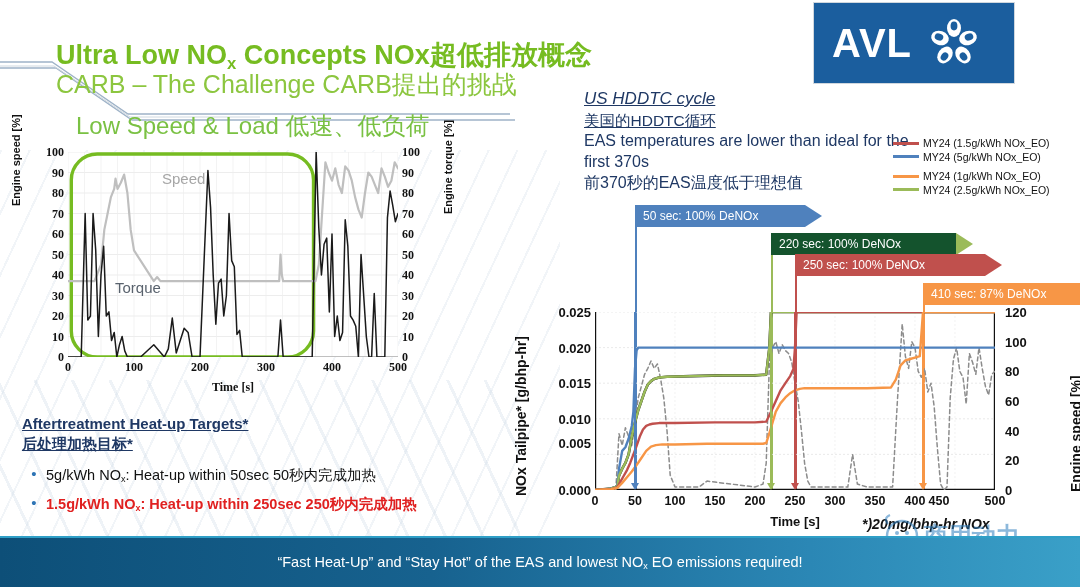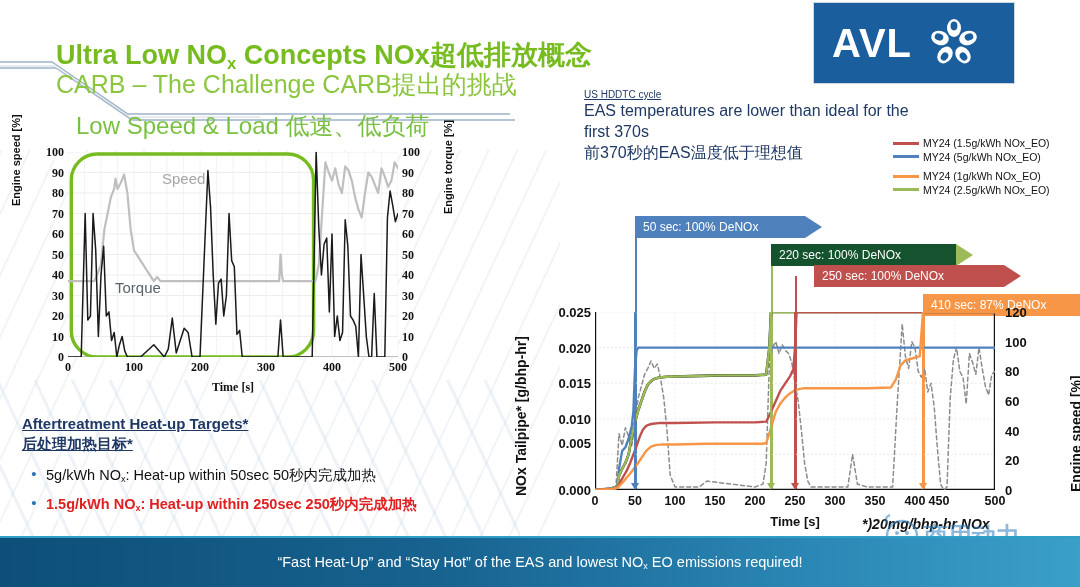--- a/index.html
+++ b/index.html
@@ -63,34 +63,34 @@
   .heat-t1{font-size:15px;font-weight:bold;color:#1f3864;text-decoration:underline;line-height:1.35;}
   .heat-t2{font-size:15px;font-weight:bold;color:#1f3864;text-decoration:underline;line-height:1.35;}
   .bullets{margin-top:10px;}
   .bullet{display:flex;align-items:flex-start;margin-top:11px;}
   .bullet .dot{color:#2e74b5;font-size:15px;line-height:1.1;width:24px;flex:0 0 24px;text-align:center;}
   .bullet .btxt{font-size:14.5px;color:#111;line-height:1.25;}
   .bullet.danger .btxt{color:#e02020;font-weight:bold;}
 
   
   .right-text{position:absolute;left:584px;top:88px;width:330px;color:#1f3864;}
-  .rt-l1{font-size:10px;text-decoration:underline;line-height:1.33;}
+  .rt-l1{font-size:17px;text-decoration:underline;line-height:1.33;font-style:italic;}
   .rt-l2{font-size:15.5px;text-decoration:underline;line-height:1.33;}
   .rt-l3{font-size:16px;line-height:1.30;}
   .rt-l4{font-size:16px;line-height:1.30;}
 
   
   .legend{position:absolute;left:893px;top:138px;width:185px;}
   .leg-row{display:flex;align-items:center;line-height:1;margin-bottom:3px;}
   .leg-swatch{width:26px;height:3px;flex:0 0 26px;margin-right:4px;}
   .leg-text{font-size:10.5px;color:#111;white-space:nowrap;}
   .leg-gap{height:6px;}
 
   
-  .arrow{position:absolute;height:22px;display:flex;align-items:center;margin-top:11px;}
+  .arrow{position:absolute;height:22px;display:flex;align-items:center;}
   .arrow .body{height:22px;display:flex;align-items:center;padding-left:8px;padding-right:4px;box-sizing:border-box;}
   .arrow .txt{font-size:12px;color:#fff;white-space:nowrap;}
   .arrow .head{width:0;height:0;border-top:11px solid transparent;border-bottom:11px solid transparent;}
   .vline{position:absolute;width:2px;}
 
   
   .chart-right{position:absolute;left:505px;top:300px;width:575px;height:240px;}
   .rc-ylabel{position:absolute;left:8px;top:196px;font-size:14px;font-weight:bold;color:#111;
     transform:rotate(-90deg);transform-origin:left top;white-space:nowrap;}
   .rc-ylabel-r{position:absolute;left:563px;top:192px;font-size:14px;font-weight:bold;color:#111;
@@ -248,20 +248,21 @@
         </div>
         <div class="bullet danger">
           <div class="dot">•</div>
           <div class="btxt">1.5g/kWh NO<sub>x</sub>: Heat-up within 250sec 250秒内完成加热</div>
         </div>
       </div>
   </div>
 
   <div class="right-text">
     <div class="rt-l1">US HDDTC cycle</div>
+    <div class="rt-l2">美国的HDDTC循环</div>
     <div class="rt-l3">EAS temperatures are lower than ideal for the first 370s</div>
     <div class="rt-l4">前370秒的EAS温度低于理想值</div>
   </div>
 
   <div class="legend" id="legend">
       <div class="leg-row">
         <div class="leg-swatch" style="background: rgb(192, 80, 77);"></div>
         <div class="leg-text">MY24 (1.5g/kWh NOx_EO)</div>
       </div>
       <div class="leg-row">
@@ -288,21 +289,21 @@
         <div class="head" style="border-left: 17px solid rgb(79, 129, 189);"></div>
       </div>
       <div class="vline" style="left: 771px; top: 255px; height: 235px; background: rgb(155, 187, 89);"></div>
       <div class="arrow" style="left: 771px; top: 233px;">
         <div class="body" style="background: #14532d; width: 185px;">
           <div class="txt">220 sec: 100% DeNOx</div>
         </div>
         <div class="head" style="border-left: 17px solid rgb(155, 187, 89);"></div>
       </div>
       <div class="vline" style="left: 795px; top: 276px; height: 214px; background: rgb(192, 80, 77);"></div>
-      <div class="arrow" style="left: 814px; top: 254px;">
+      <div class="arrow" style="left: 795px; top: 254px;">
         <div class="body" style="background: rgb(192, 80, 77); width: 190px;">
           <div class="txt">250 sec: 100% DeNOx</div>
         </div>
         <div class="head" style="border-left: 17px solid rgb(192, 80, 77);"></div>
       </div>
       <div class="vline" style="left: 923px; top: 305px; height: 185px; background: rgb(247, 150, 70);"></div>
       <div class="arrow" style="left: 923px; top: 283px;">
         <div class="body" style="background: rgb(247, 150, 70); width: 175px;">
           <div class="txt">410 sec: 87% DeNOx</div>
         </div>

